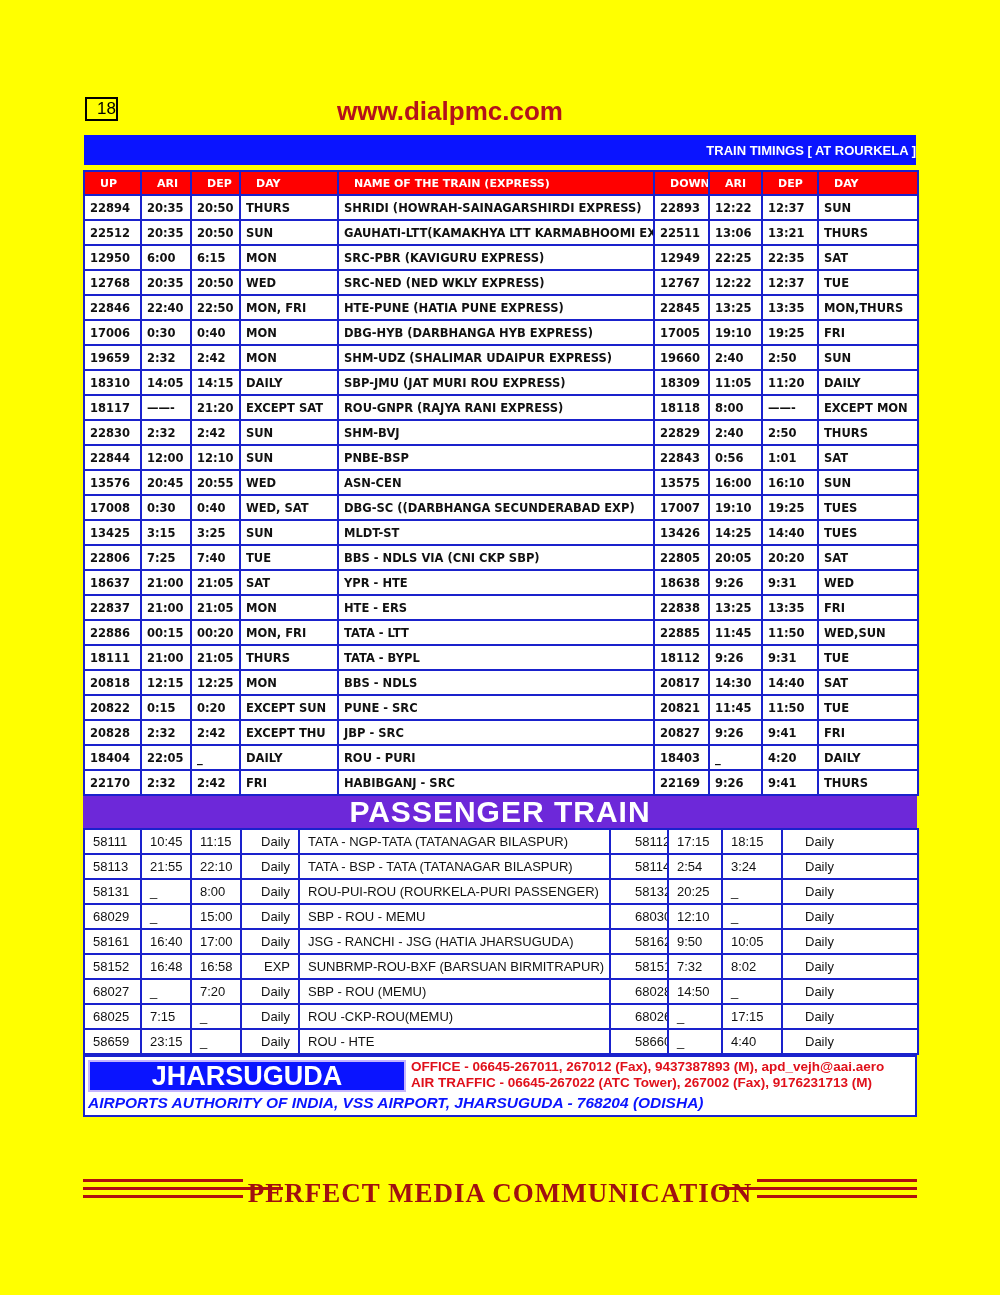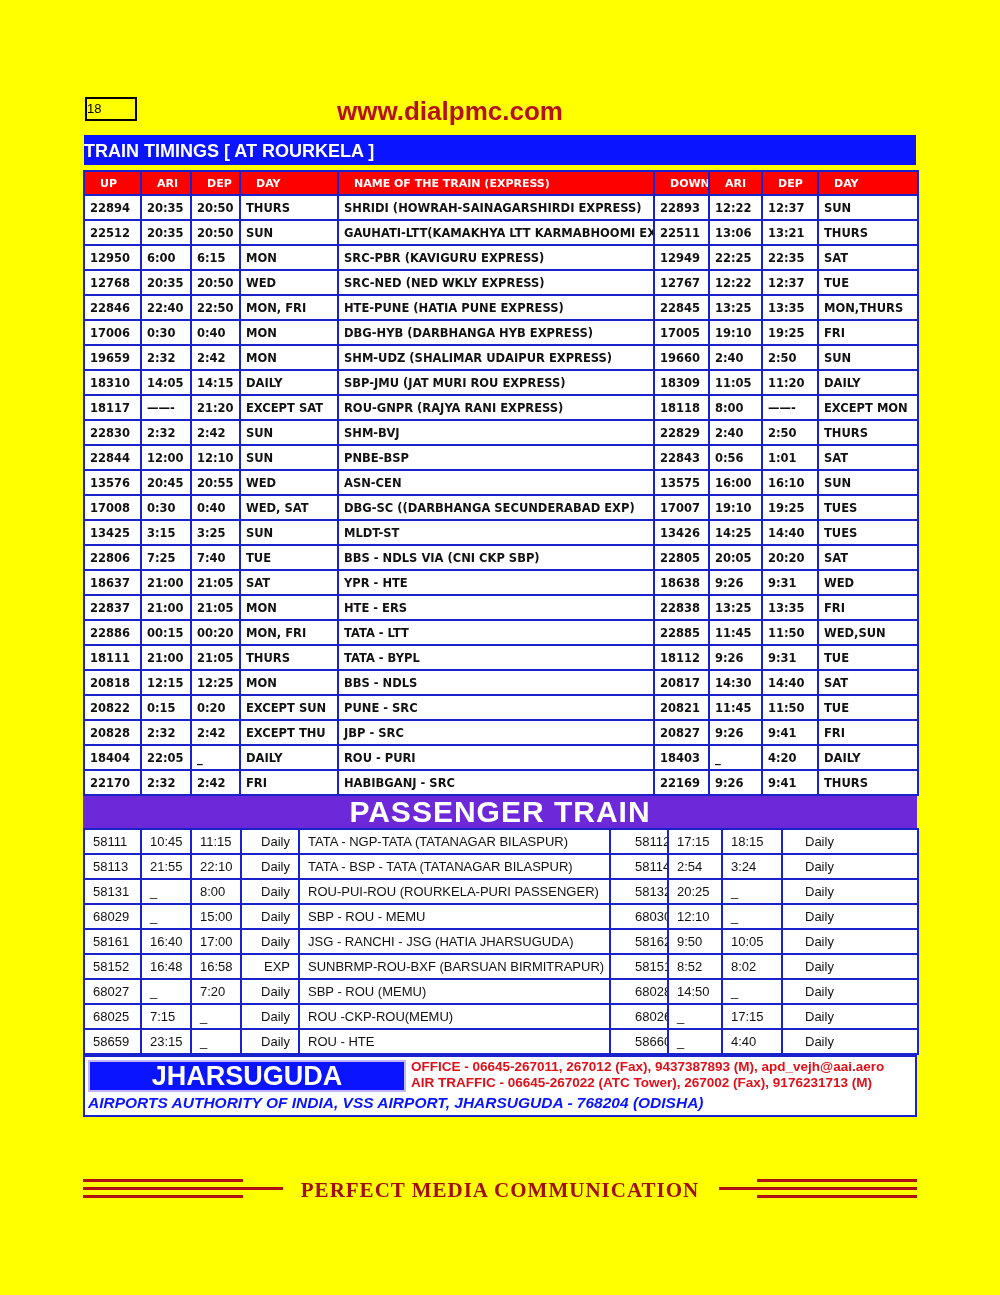--- a/index.html
+++ b/index.html
@@ -2,34 +2,34 @@
 <html><head>
 <meta charset="utf-8">
 <style>
   html, body { margin: 0; padding: 0; }
   body {
     width: 1000px; height: 1295px; background: #ffff00;
     position: relative; overflow: hidden;
     font-family: "Liberation Sans", sans-serif;
   }
   .page-num {
-    position: absolute; left: 85px; top: 97px; width: 52px; height: 24px;
+    position: absolute; left: 85px; top: 97px; width: 33px; height: 24px;
     border: 2px solid #000; box-sizing: border-box; background: #ffff00;
-    font-size: 13px; text-align: left; line-height: 20px; color: #000;
+    font-size: 17px; text-align: right; line-height: 20px; color: #000;
   }
   .site {
     position: absolute; left: 0; width: 900px; top: 96px; text-align: center;
     font-size: 26px; font-weight: bold; color: #b3121b;
   }
   .frame {
     position: absolute; left: 83px; top: 134px; width: 834px;
   }
   .banner {
-    height: 32px; background: #0a14ff; color: #fff; text-align: left;
-    font-size: 18px; font-weight: bold; line-height: 32px;
+    height: 32px; background: #0a14ff; color: #fff; text-align: right;
+    font-size: 13px; font-weight: bold; line-height: 32px;
     border: 1px solid #ffff00; box-sizing: border-box;
   }
   table { border-collapse: collapse; width: 834px; table-layout: fixed; }
   .express td, .express th {
     border: 2px solid #1a22cc; height: 23px; padding: 0 5px;
     font-family: "DejaVu Sans", sans-serif; font-size: 11.5px; font-weight: bold;
     color: #111; background: #fff; white-space: nowrap; overflow: hidden;
   }
   .express th {
     background: #ff0000; color: #fff; text-align: left; font-size: 11px; height: 22px; padding-left: 15px;
@@ -65,21 +65,21 @@
   .aai {
     position: absolute; left: 3px; top: 37px; color: #0a14ff; font-size: 15.5px; font-weight: bold;
     white-space: nowrap;
     font-style: italic;
   }
   .pmc-row {
     position: absolute; left: 83px; top: 1176px; width: 834px; height: 30px;
   }
   .pmc-text {
     position: absolute; left: 0; width: 834px; top: 2px; text-align: center;
-    font-family: "Liberation Serif", serif; font-weight: bold; font-size: 21px; color: #a01010;
+    font-family: "Liberation Serif", serif; font-weight: bold; font-size: 27px; color: #a01010;
     letter-spacing: 1px;
   }
   .rule { position: absolute; background: #b01010; height: 3px; }
 </style>
 </head>
 <body>
 
 <div class="page-num">18</div>
 <div class="site">www.dialpmc.com</div>
 
@@ -449,21 +449,21 @@
           <td>10:05</td>
           <td class="c-dday">Daily</td>
         </tr>
         <tr>
           <td>58152</td>
           <td>16:48</td>
           <td>16:58</td>
           <td class="c-day">EXP</td>
           <td>SUNBRMP-ROU-BXF (BARSUAN BIRMITRAPUR)</td>
           <td class="c-down">58151</td>
-          <td>8:52</td>
+          <td>7:32</td>
           <td>8:02</td>
           <td class="c-dday">Daily</td>
         </tr>
         <tr>
           <td>68027</td>
           <td>_</td>
           <td>7:20</td>
           <td class="c-day">Daily</td>
           <td>SBP - ROU (MEMU)</td>
           <td class="c-down">68028</td>

